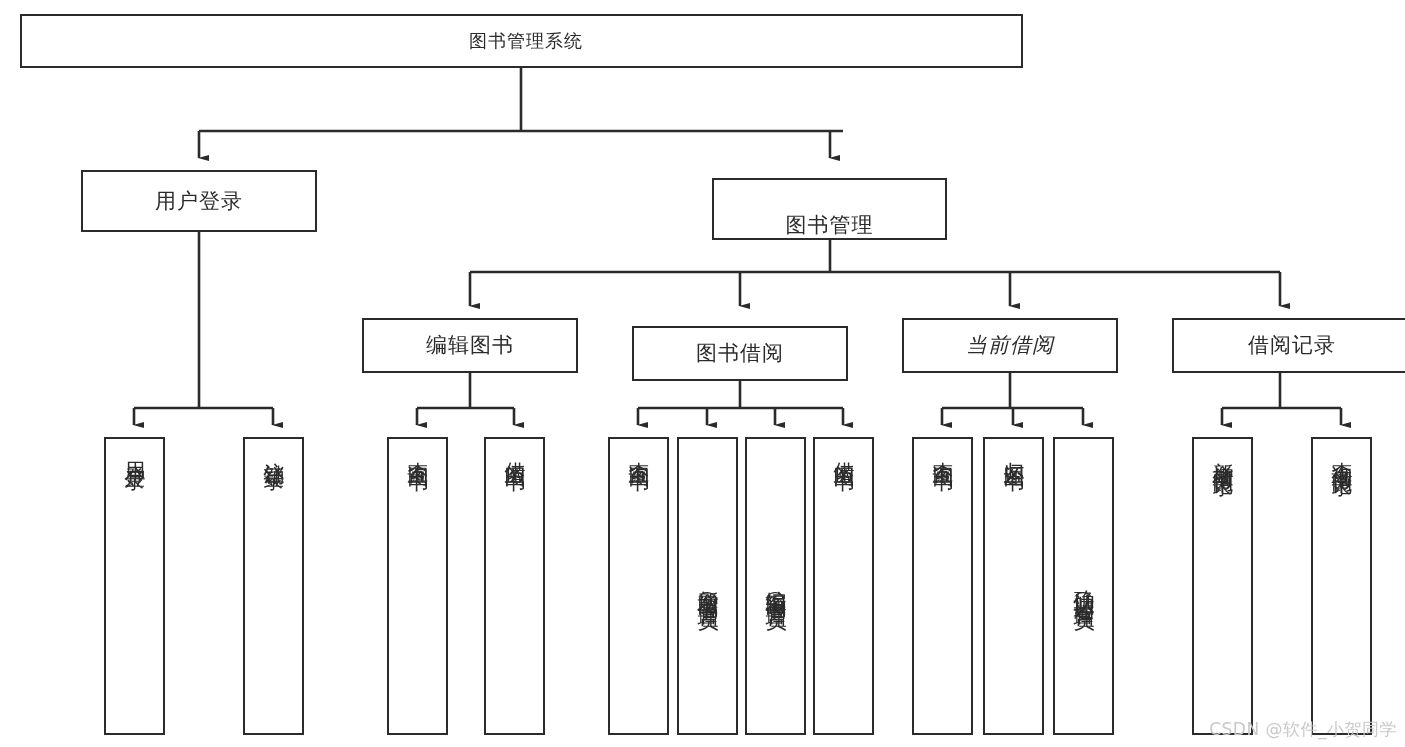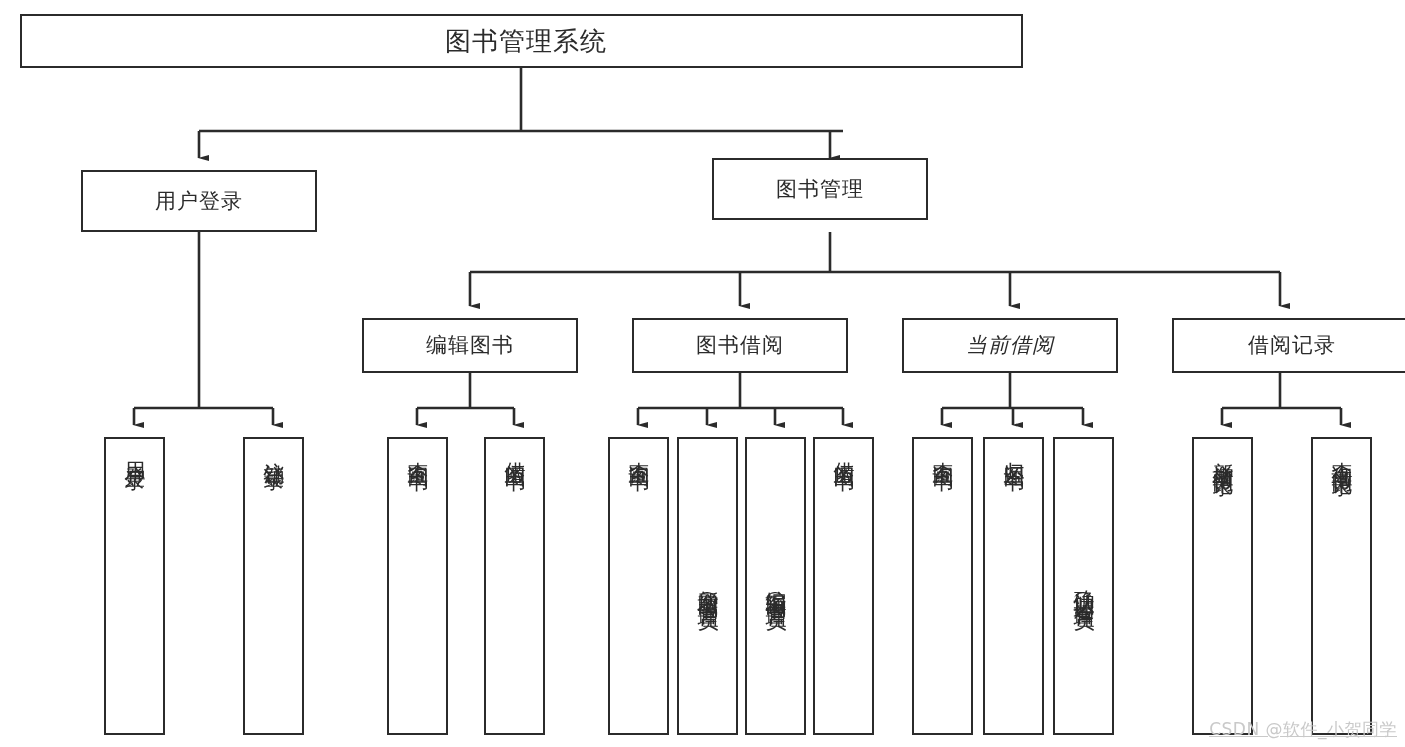--- a/index.html
+++ b/index.html
@@ -37,21 +37,21 @@
     z-index: 2;
   }
   .node-label {
     color: #2b2b2b;
     font-size: 21px;
     line-height: 1.25;
     letter-spacing: 1px;
     white-space: nowrap;
     text-align: center;
   }
-  .node.root .node-label { font-size: 26px; margin-left: 9px; }
+  .node.root .node-label { font-size: 18px; margin-left: 9px; }
   .node.level2 .node-label { font-size: 21px; }
   .node.level3 .node-label { font-size: 21px; }
 
   
   .node.leaf {
     align-items: flex-start;
     justify-content: center;
     padding-top: 6px;
   }
   .node.leaf .node-label {
@@ -70,21 +70,20 @@
   #watermark {
     position: absolute;
     right: 8px;
     bottom: 6px;
     color: #c9c9c9;
     font-size: 17px;
     letter-spacing: 0.5px;
     z-index: 5;
     white-space: nowrap;
     pointer-events: none;
-    text-decoration: underline;
   }
 </style>
 </head>
 <body>
 
 <div id="diagram-root">
 
   <svg id="diagram-svg" viewBox="0 0 1405 747" xmlns="http://www.w3.org/2000/svg">
     <defs>
       <marker id="arrow" markerWidth="10" markerHeight="12" refX="3" refY="10" orient="auto" markerUnits="userSpaceOnUse">
@@ -135,28 +134,28 @@
     </g>
   </svg>
 
   <div class="node root" id="n-root" style="left: 20px; top: 14px; width: 1003px; height: 54px;">
     <span class="node-label">图书管理系统</span>
   </div>
 
   <div class="node level2" id="n-l2-0" style="left: 81px; top: 170px; width: 236px; height: 62px;">
     <span class="node-label">用户登录</span>
   </div>
-  <div class="node level2" id="n-l2-1" style="left: 712px; top: 158px; width: 216px; height: 62px;">
+  <div class="node level2" id="n-l2-1" style="left: 712px; top: 178px; width: 235px; height: 62px; align-items: flex-end;">
     <span class="node-label">图书管理</span>
   </div>
 
   <div class="node level3" id="n-l3-0" style="left: 362px; top: 318px; width: 216px; height: 55px;">
     <span class="node-label">编辑图书</span>
   </div>
-  <div class="node level3" id="n-l3-1" style="left: 632px; top: 318px; width: 216px; height: 55px;">
+  <div class="node level3" id="n-l3-1" style="left: 632px; top: 326px; width: 216px; height: 55px;">
     <span class="node-label">图书借阅</span>
   </div>
   <div class="node level3" id="n-l3-2" style="left: 902px; top: 318px; width: 216px; height: 55px; font-style: italic;">
     <span class="node-label">当前借阅</span>
   </div>
   <div class="node level3" id="n-l3-3" style="left: 1172px; top: 318px; width: 240px; height: 55px;">
     <span class="node-label">借阅记录</span>
   </div>
 
   <div class="node leaf" id="n-lf-0" style="left: 104px; top: 437px; width: 61px; height: 298px;">

